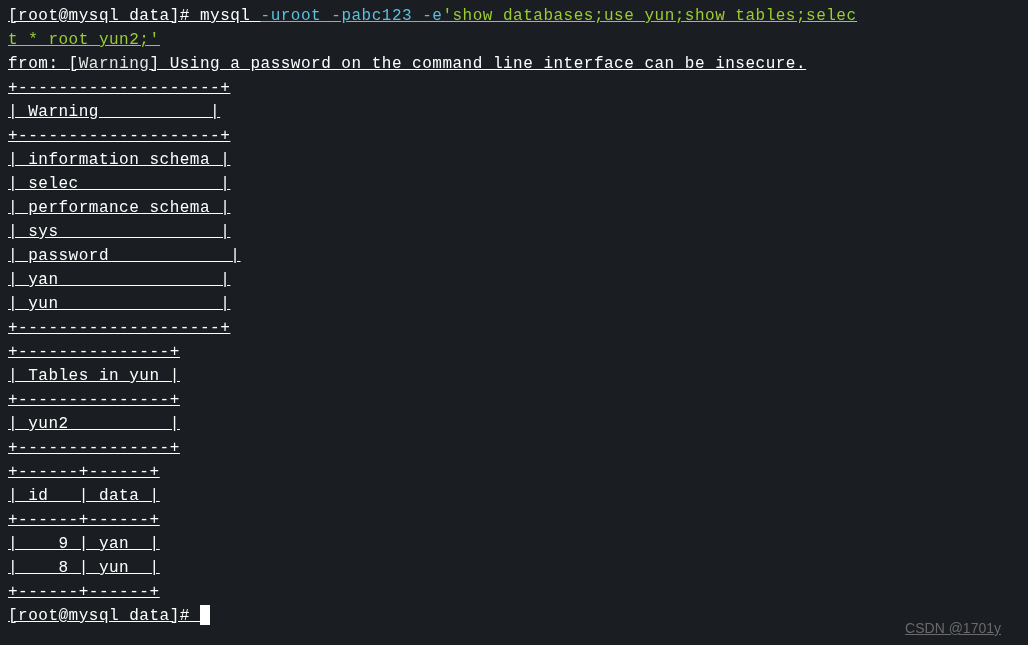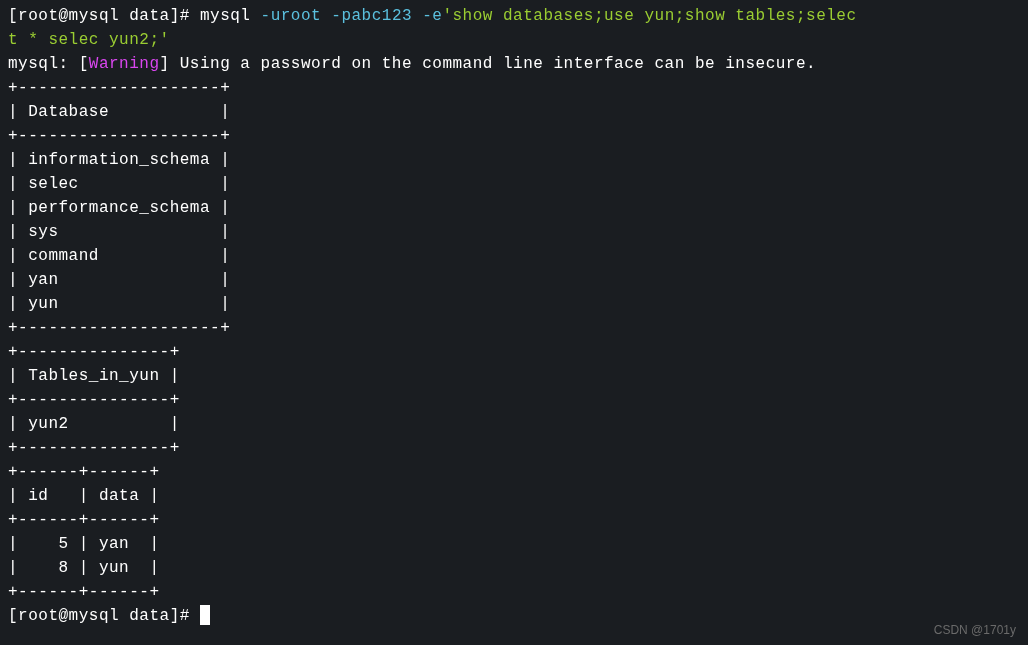--- a/index.html
+++ b/index.html
@@ -1,18 +1,19 @@
 <!DOCTYPE html>
 <html><head>
   <meta charset="utf-8">
   <style>
     * {
       margin: 0;
       padding: 0;
       box-sizing: border-box;
+      text-decoration: underline;
     }
     body {
       background-color: #1a1d21;
       color: #ffffff;
       font-family: 'Consolas', 'Monaco', 'Courier New', monospace;
       font-size: 16px;
       line-height: 1.5;
       padding: 4px 8px;
       width: 1028px;
       height: 645px;
@@ -26,67 +27,67 @@
     .cmd {
       color: #ffffff;
     }
     .arg-cyan {
       color: #5bc0de;
     }
     .arg-green {
       color: #9acd32;
     }
     .warning {
-      color: #d946ef;
+      color: #e5e5e5;
     }
     .cursor {
       display: inline-block;
       background-color: #ffffff;
       width: 10px;
       height: 20px;
       vertical-align: middle;
       margin-bottom: 2px;
     }
     .watermark {
       position: absolute;
       bottom: 6px;
-      right: 12px;
+      right: 27px;
       color: #6a6a6a;
-      font-size: 12px;
+      font-size: 14px;
       font-family: Arial, sans-serif;
     }
   </style>
 </head>
 <body>
 
 <div class="terminal-line"><span>[</span><span>root@mysql data</span><span>]# </span><span class="cmd">mysql </span><span class="arg-cyan">-uroot -pabc123 -e</span><span class="arg-green">'show databases;use yun;show tables;selec</span></div>
-<div class="terminal-line"><span class="arg-green">t * selec yun2;'</span></div>
+<div class="terminal-line"><span class="arg-green">t * root yun2;'</span></div>
 
-<div class="terminal-line"><span>mysql: [</span><span class="warning">Warning</span><span>] Using a password on the command line interface can be insecure.</span></div>
+<div class="terminal-line"><span>from: [</span><span class="warning">Warning</span><span>] Using a password on the command line interface can be insecure.</span></div>
 
 <div class="terminal-line">+--------------------+</div>
-<div class="terminal-line">| Database           |</div>
+<div class="terminal-line">| Warning           |</div>
 <div class="terminal-line">+--------------------+</div>
 <div class="terminal-line">| information_schema |</div>
 <div class="terminal-line">| selec              |</div>
 <div class="terminal-line">| performance_schema |</div>
 <div class="terminal-line">| sys                |</div>
-<div class="terminal-line">| command            |</div>
+<div class="terminal-line">| password            |</div>
 <div class="terminal-line">| yan                |</div>
 <div class="terminal-line">| yun                |</div>
 <div class="terminal-line">+--------------------+</div>
 
 <div class="terminal-line">+---------------+</div>
 <div class="terminal-line">| Tables_in_yun |</div>
 <div class="terminal-line">+---------------+</div>
 <div class="terminal-line">| yun2          |</div>
 <div class="terminal-line">+---------------+</div>
 
 <div class="terminal-line">+------+------+</div>
 <div class="terminal-line">| id   | data |</div>
 <div class="terminal-line">+------+------+</div>
-<div class="terminal-line">|    5 | yan  |</div>
+<div class="terminal-line">|    9 | yan  |</div>
 <div class="terminal-line">|    8 | yun  |</div>
 <div class="terminal-line">+------+------+</div>
 
 <div class="terminal-line"><span>[</span><span>root@mysql data</span><span>]# </span><span class="cursor"></span></div>
 
 <div class="watermark">CSDN @1701y</div>
 
 </body></html>

